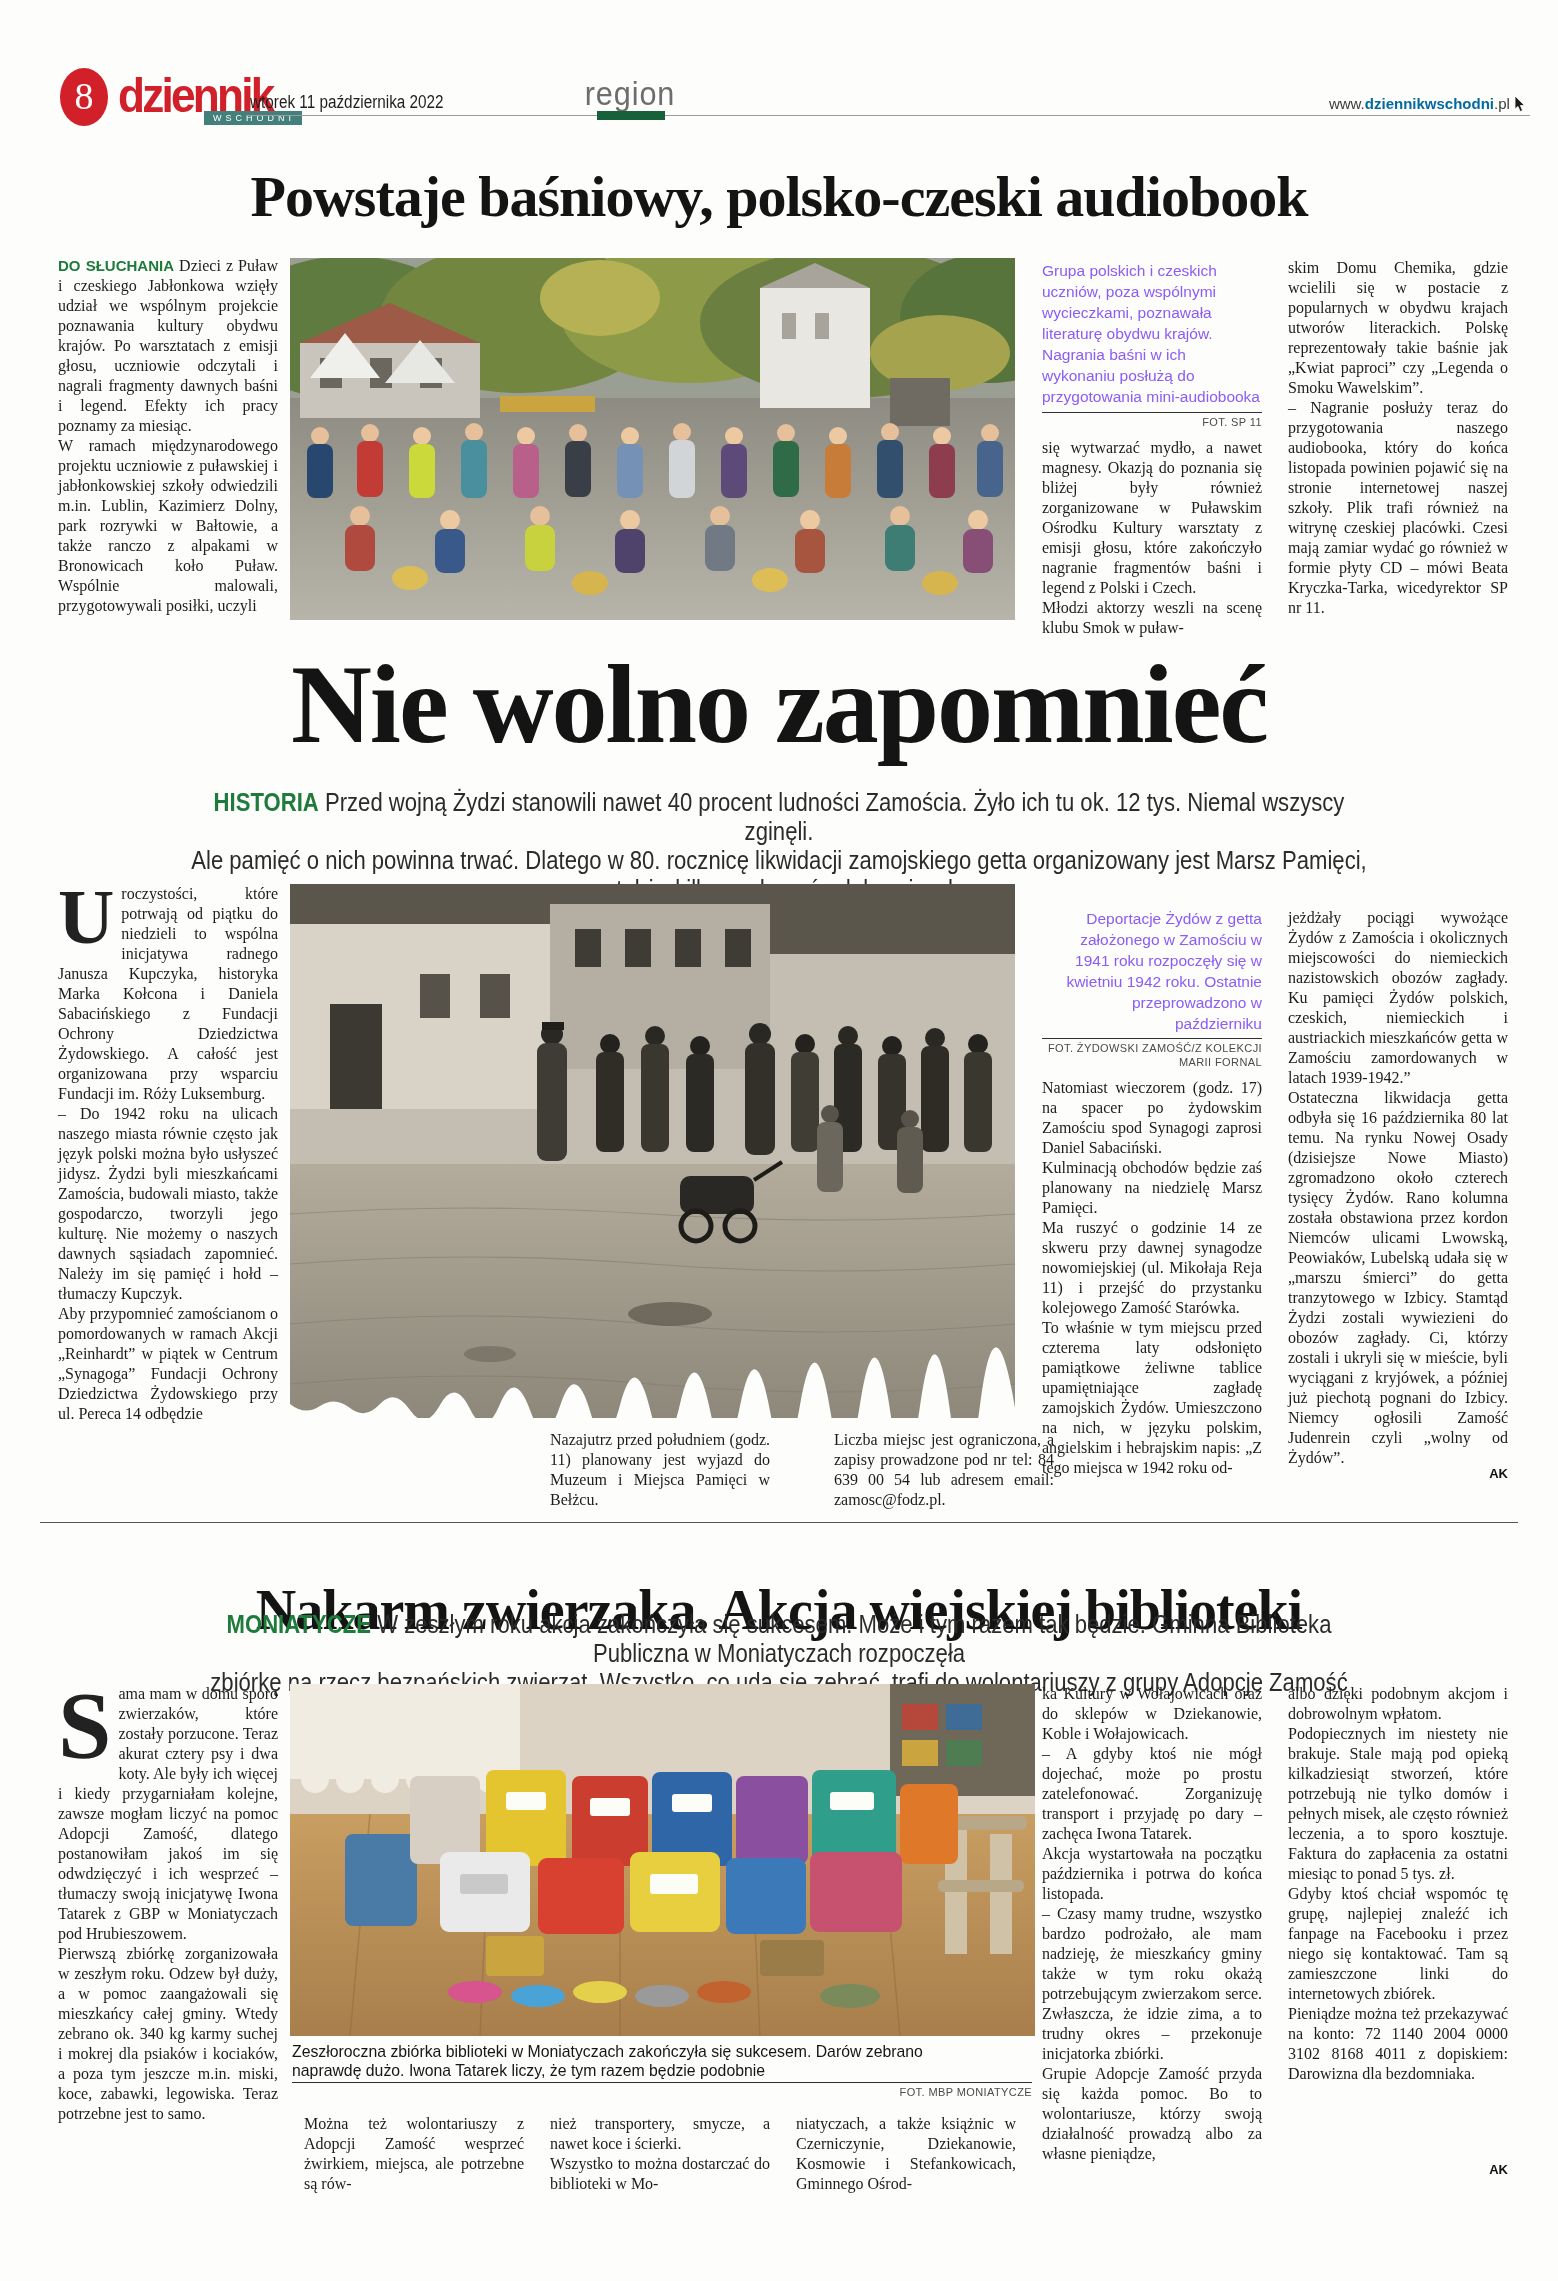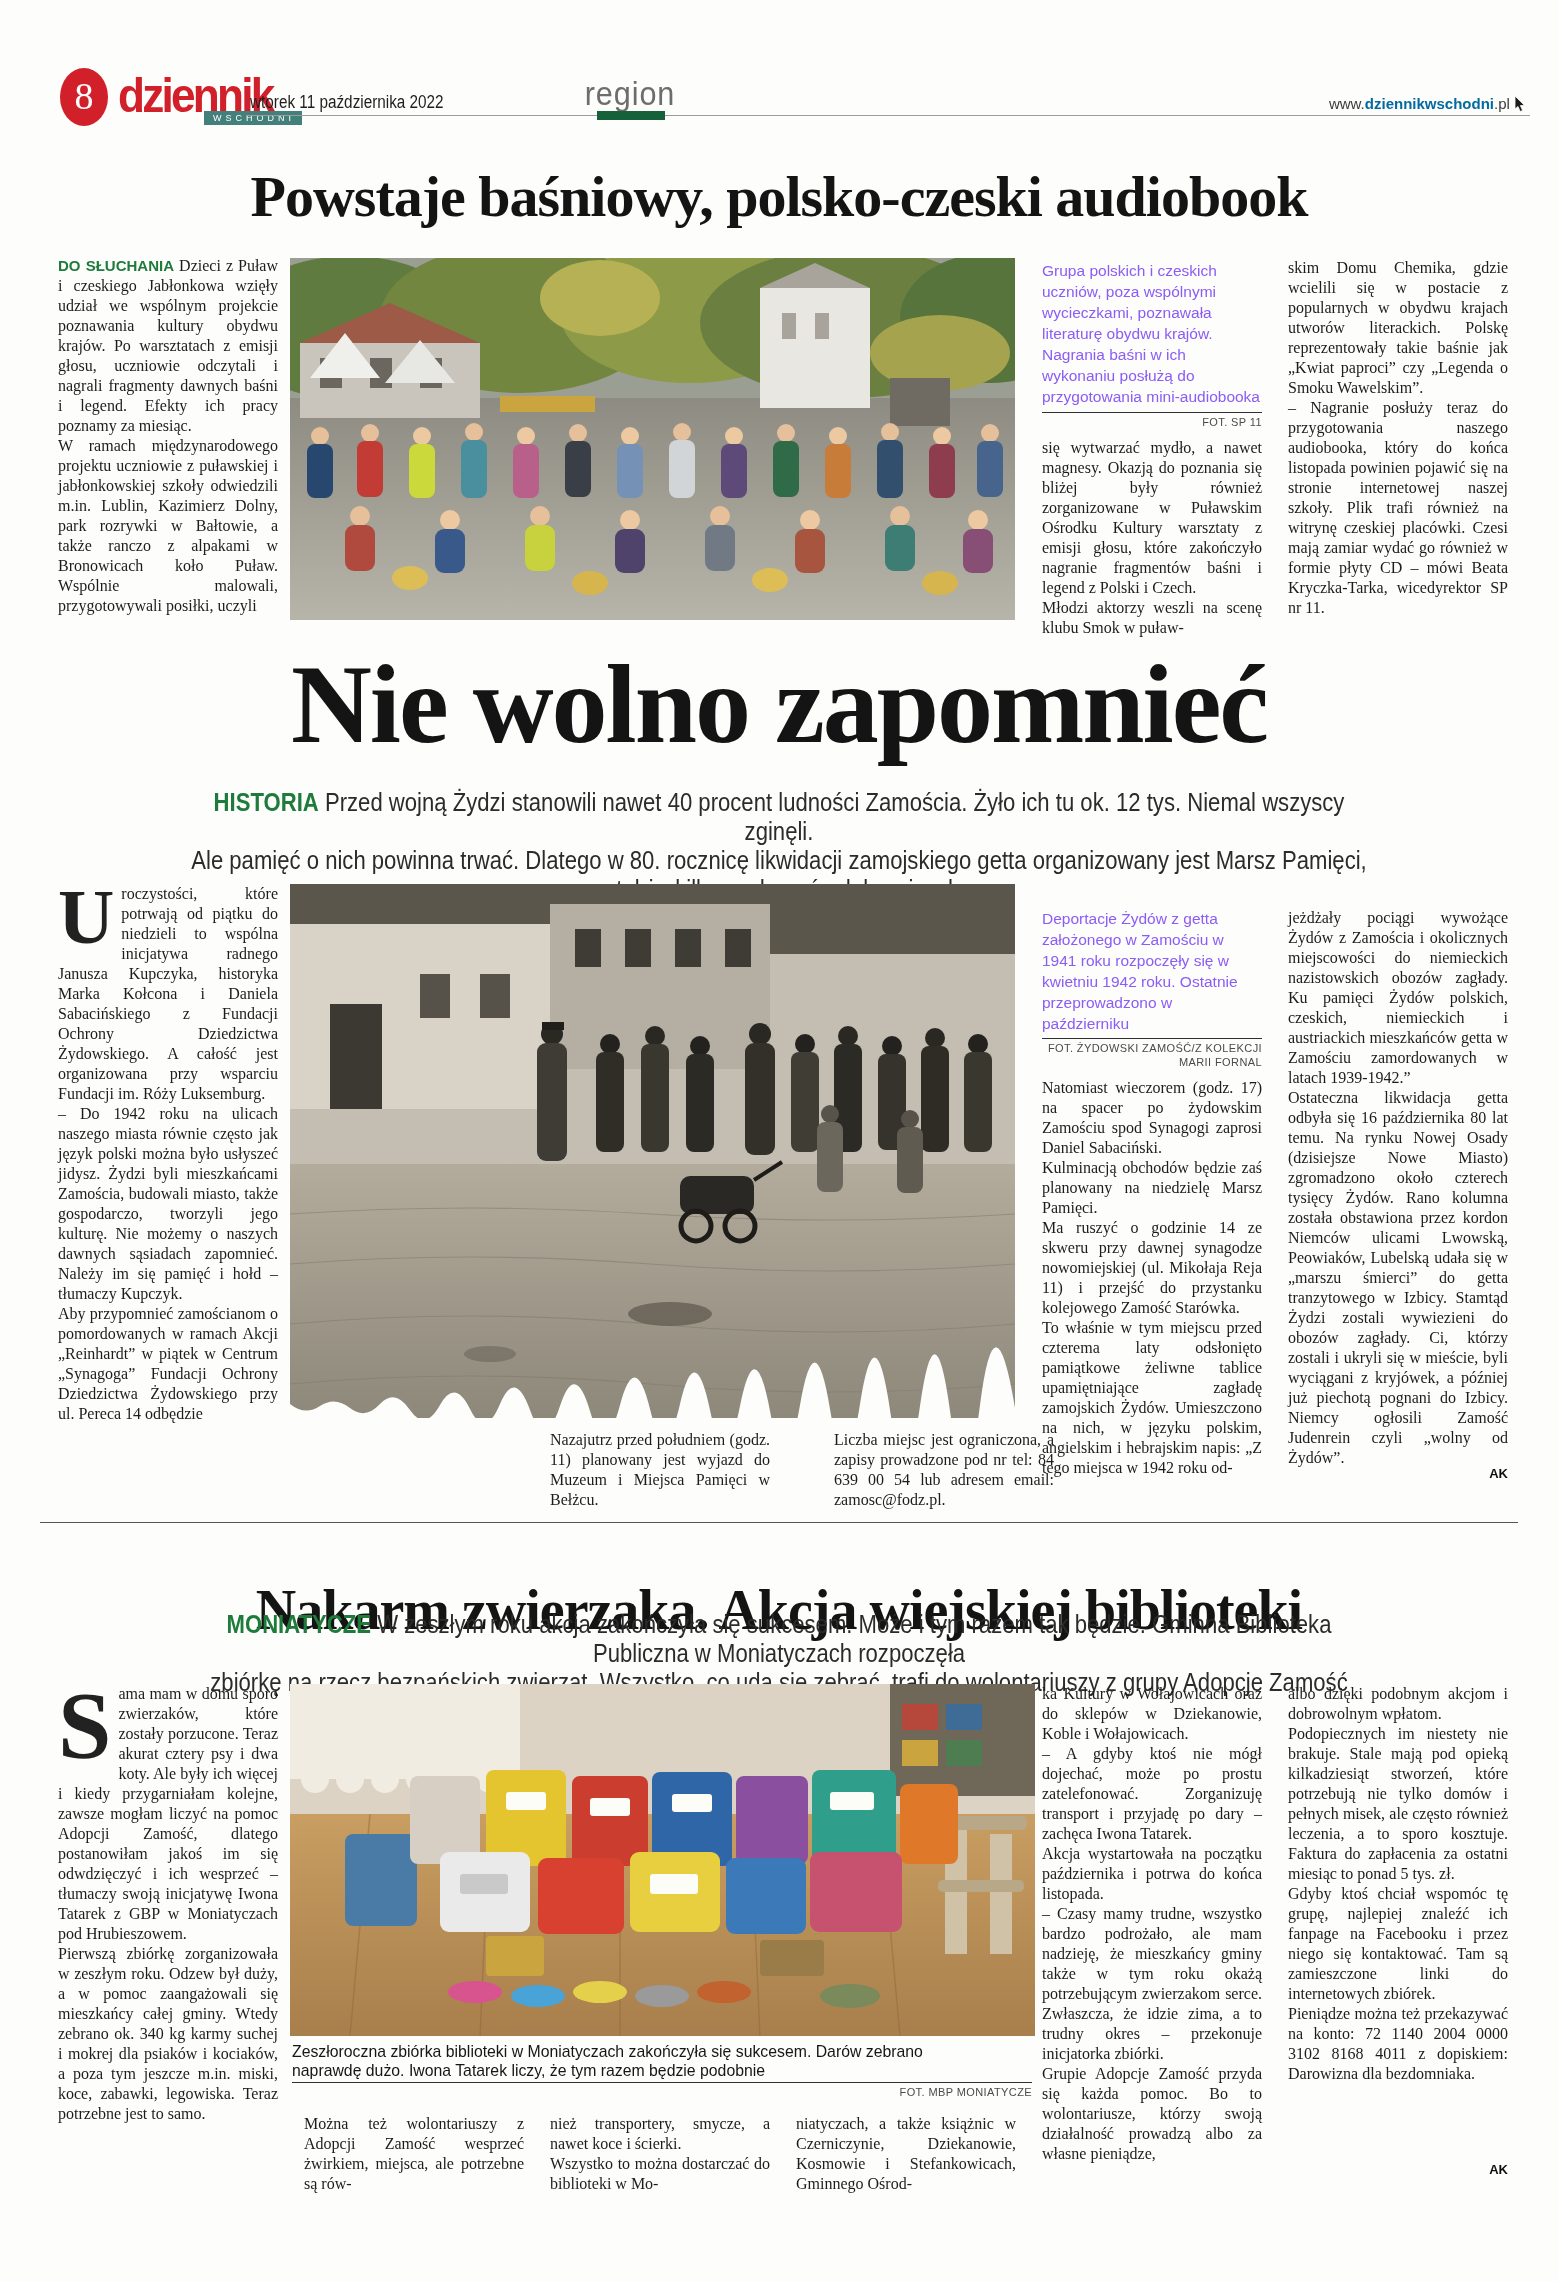--- a/index.html
+++ b/index.html
@@ -233,21 +233,21 @@
     <rect x="390" y="292" width="74" height="38" rx="10" fill="#2a2824"></rect>
     <circle cx="406" cy="342" r="15" fill="none" stroke="#1d1c19" stroke-width="5"></circle>
     <circle cx="450" cy="342" r="15" fill="none" stroke="#1d1c19" stroke-width="5"></circle>
     <line x1="464" y1="296" x2="492" y2="278" stroke="#1d1c19" stroke-width="4"></line>
     <ellipse cx="380" cy="430" rx="42" ry="12" fill="#5b564c" opacity="0.7"></ellipse>
     <ellipse cx="200" cy="470" rx="26" ry="8" fill="#6b665a" opacity="0.6"></ellipse>
 
     <path d="M0,534 L0,520 Q15,532 30,522 T60,524 T90,520 T120,526 T150,521 T180,525 T210,520 T240,526 T270,522 T300,527 T330,521 T360,525 T390,520 T420,526 T450,522 T480,527 T510,521 T540,525 T570,520 T600,526 T630,522 T660,527 T690,521 T725,524 L725,534 Z" fill="#fdfdfb"></path>
   </svg>
 
-  <div class="abs caption" style="left:1042px;top:908px;width:220px;">Deportacje Żydów z getta założonego w Zamościu w 1941 roku rozpoczęły się w kwietniu 1942 roku. Ostatnie przeprowadzono w październiku</div>
+  <div class="abs caption" style="left:1042px;top:908px;width:220px;text-align:right;">Deportacje Żydów z getta założonego w Zamościu w 1941 roku rozpoczęły się w kwietniu 1942 roku. Ostatnie przeprowadzono w październiku</div>
   <div class="abs credit" style="left:1042px;top:1038px;width:220px;">FOT. ŻYDOWSKI ZAMOŚĆ/Z KOLEKCJI MARII FORNAL</div>
   <div class="abs body-col" style="left:1042px;top:1078px;width:220px;height:412px;">Natomiast wieczorem (godz. 17) na spacer po żydowskim Zamościu spod Synagogi zaprosi Daniel Sabaciński.
 Kulminacją obchodów będzie zaś planowany na niedzielę Marsz Pamięci.
 Ma ruszyć o godzinie 14 ze skweru przy dawnej synagodze nowomiejskiej (ul. Mikołaja Reja 11) i przejść do przystanku kolejowego Zamość Starówka.
 To właśnie w tym miejscu przed czterema laty odsłonięto pamiątkowe żeliwne tablice upamiętniające zagładę zamojskich Żydów. Umieszczono na nich, w języku polskim, angielskim i hebrajskim napis: „Z tego miejsca w 1942 roku od-</div>
   <div class="abs body-col" style="left:1288px;top:908px;width:220px;height:574px;">jeżdżały pociągi wywożące Żydów z Zamościa i okolicznych miejscowości do niemieckich nazistowskich obozów zagłady. Ku pamięci Żydów polskich, czeskich, niemieckich i austriackich mieszkańców getta w Zamościu zamordowanych w latach 1939-1942.”
 Ostateczna likwidacja getta odbyła się 16 października 80 lat temu. Na rynku Nowej Osady (dzisiejsze Nowe Miasto) zgromadzono około czterech tysięcy Żydów. Rano kolumna została obstawiona przez kordon Niemców ulicami Lwowską, Peowiaków, Lubelską udała się w „marszu śmierci” do getta tranzytowego w Izbicy. Stamtąd Żydzi zostali wywiezieni do obozów zagłady. Ci, którzy zostali i ukryli się w mieście, byli wyciągani z kryjówek, a później już piechotą pognani do Izbicy. Niemcy ogłosili Zamość Judenrein czyli „wolny od Żydów”.</div>
   <div class="abs signoff" style="left:1288px;top:1466px;width:220px;">AK</div>
 
   <div class="abs body-col" style="left:550px;top:1430px;width:220px;height:88px;">Nazajutrz przed południem (godz. 11) planowany jest wyjazd do Muzeum i Miejsca Pamięci w Bełżcu.</div>

